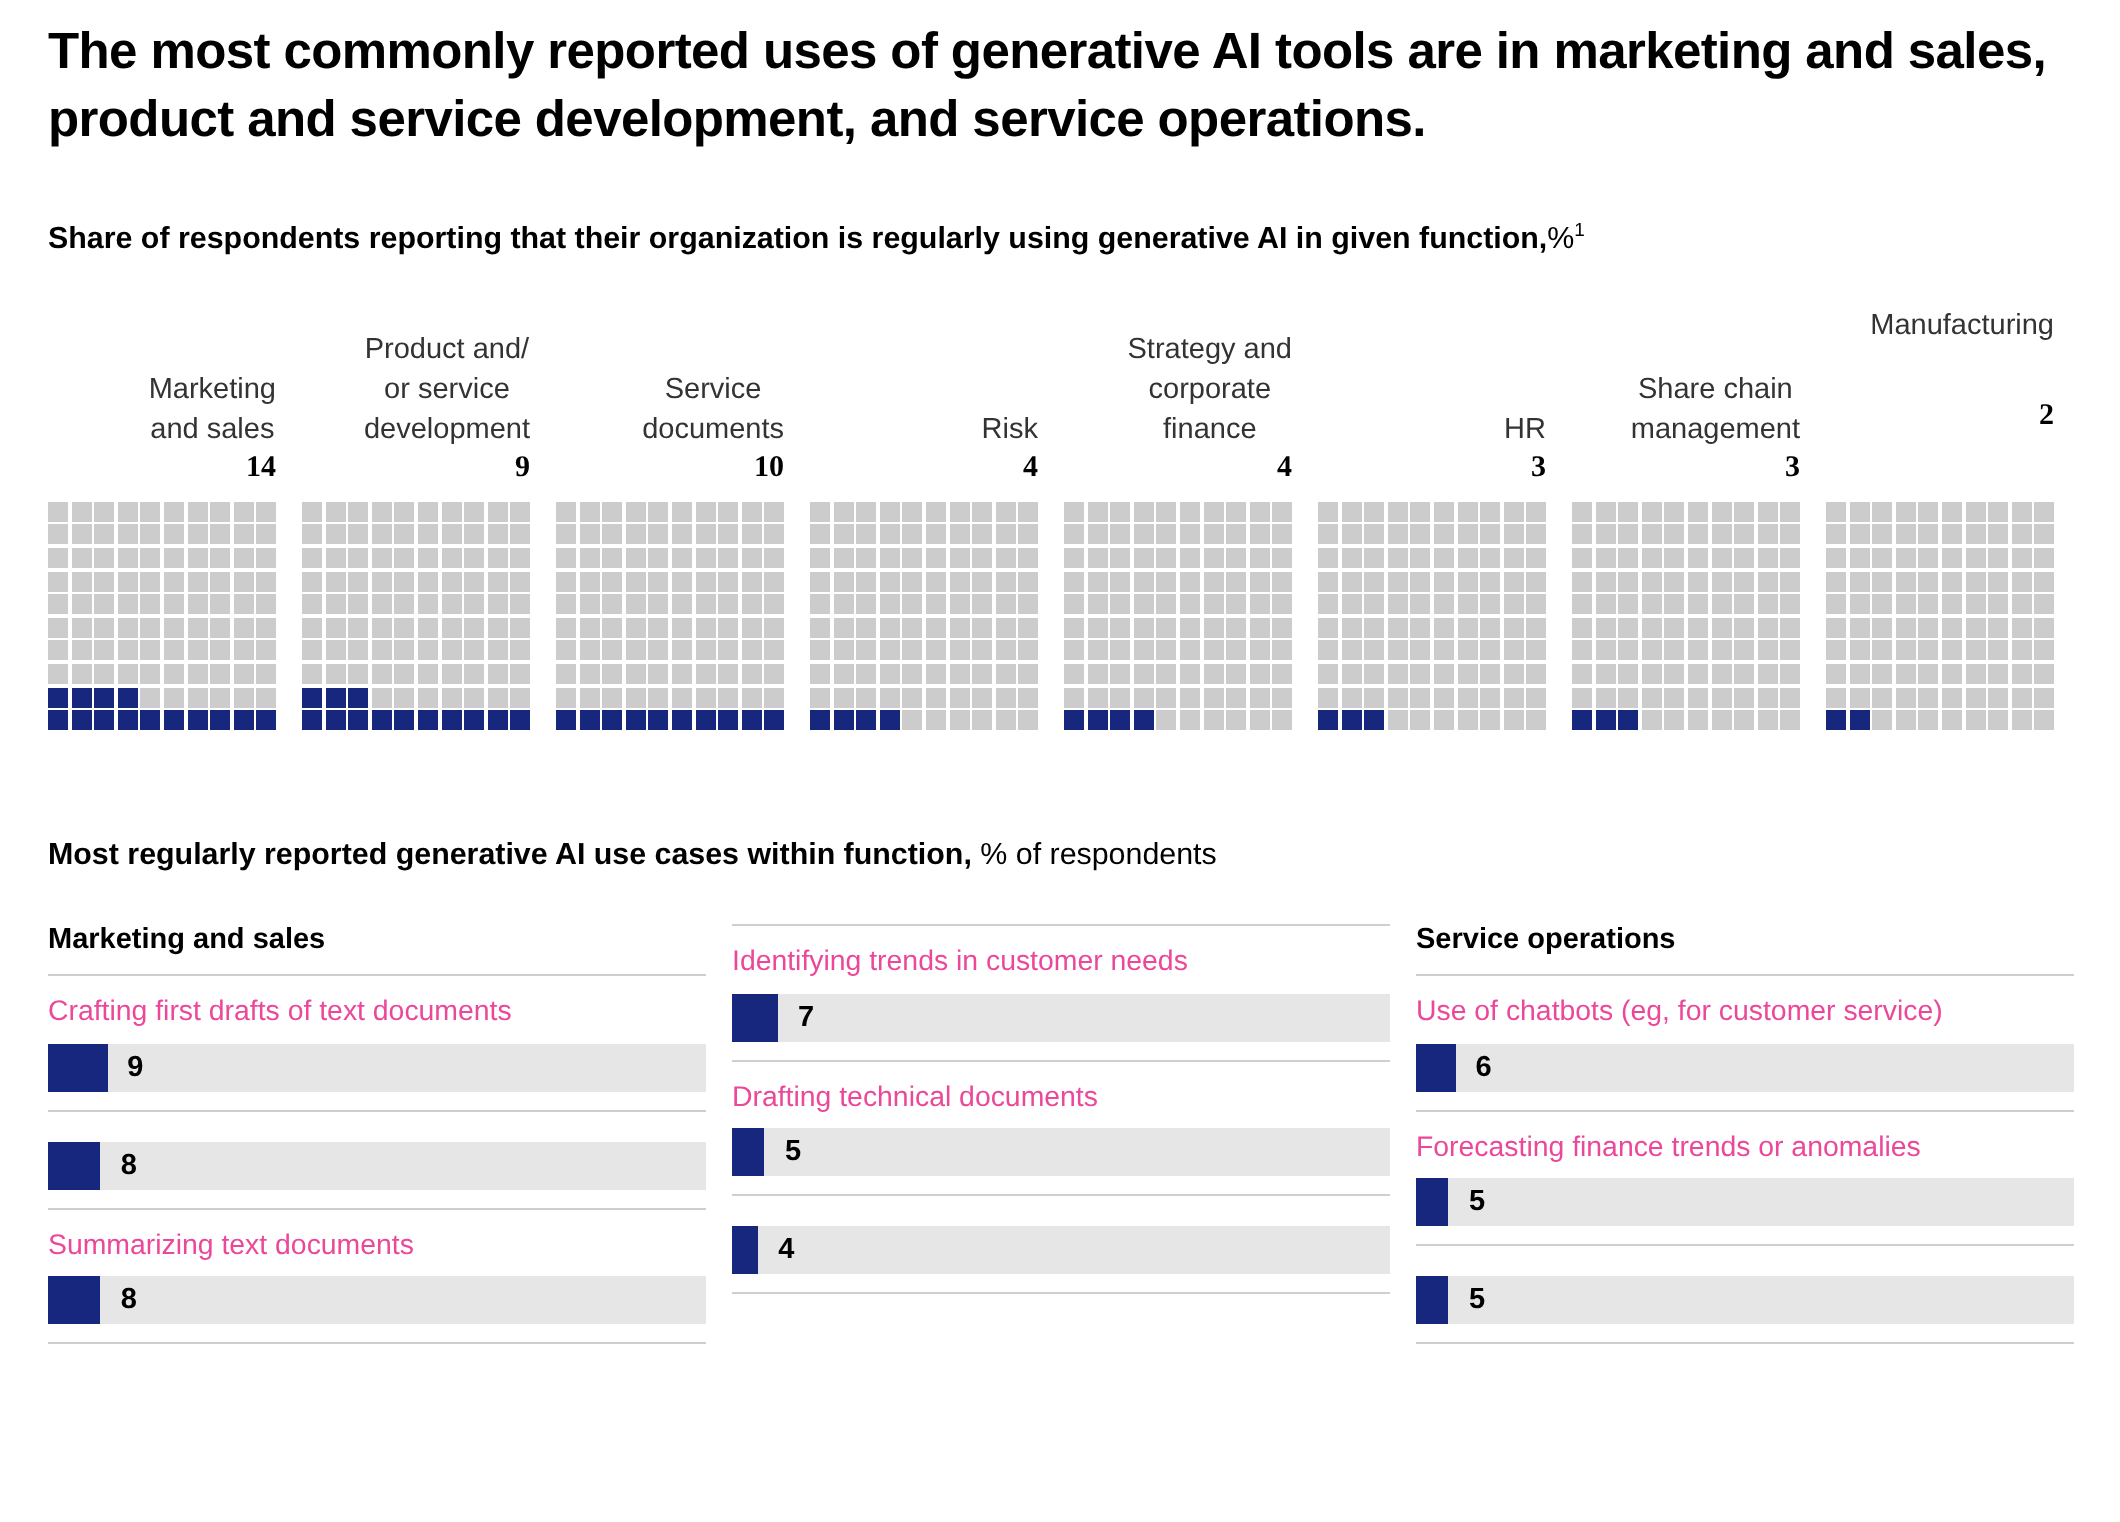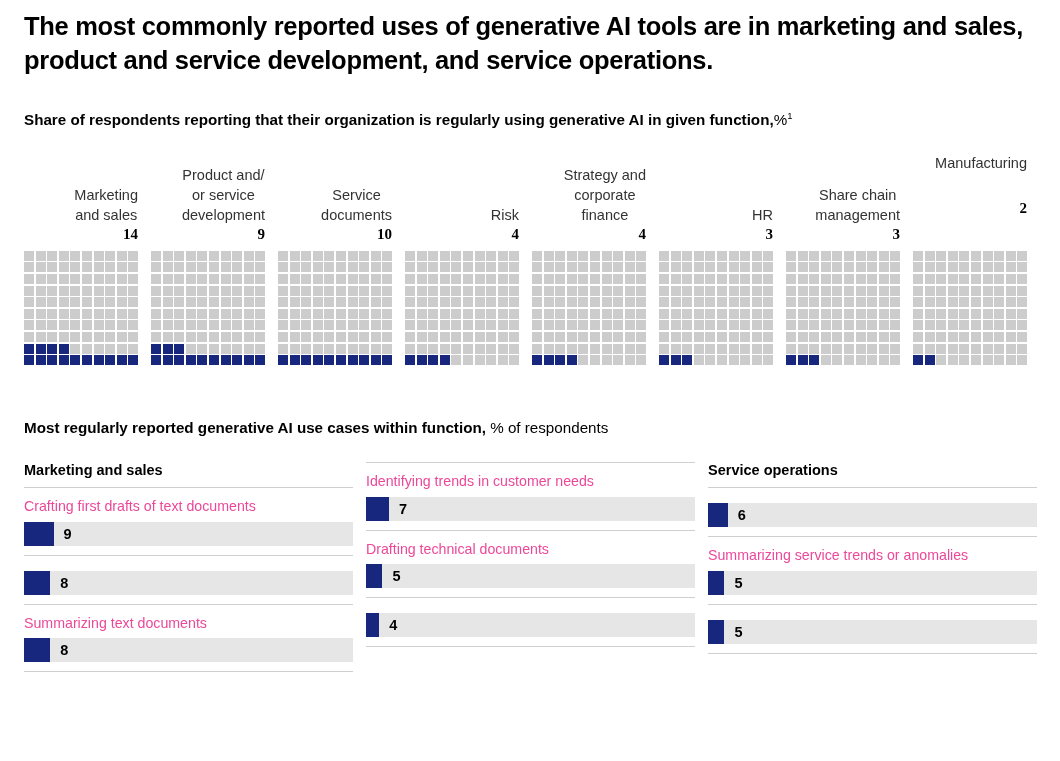--- a/index.html
+++ b/index.html
@@ -1088,28 +1088,29 @@
             <div class="bar-fill" style="width: 13.16px;"></div>
             <div class="bar-value" style="left: 23.16px;">4</div>
           </div>
           <div class="divider"></div>
         </div>
       </div>
       <div class="col">
         <div class="col-header">Service operations</div>
         <div class="divider"></div>
         <div class="case">
+          <div class="case-label">Use of chatbots (eg, for customer service)</div>
           <div class="bar-track">
             <div class="bar-fill" style="width: 19.74px;"></div>
             <div class="bar-value" style="left: 29.74px;">6</div>
           </div>
           <div class="divider"></div>
         </div>
         <div class="case">
-          <div class="case-label">Summarizing service trends or anomalies</div>
+          <div class="case-label">Forecasting finance trends or anomalies</div>
           <div class="bar-track">
             <div class="bar-fill" style="width: 16.45px;"></div>
             <div class="bar-value" style="left: 26.45px;">5</div>
           </div>
           <div class="divider"></div>
         </div>
         <div class="case">
           <div class="bar-track">
             <div class="bar-fill" style="width: 16.45px;"></div>
             <div class="bar-value" style="left: 26.45px;">5</div>

